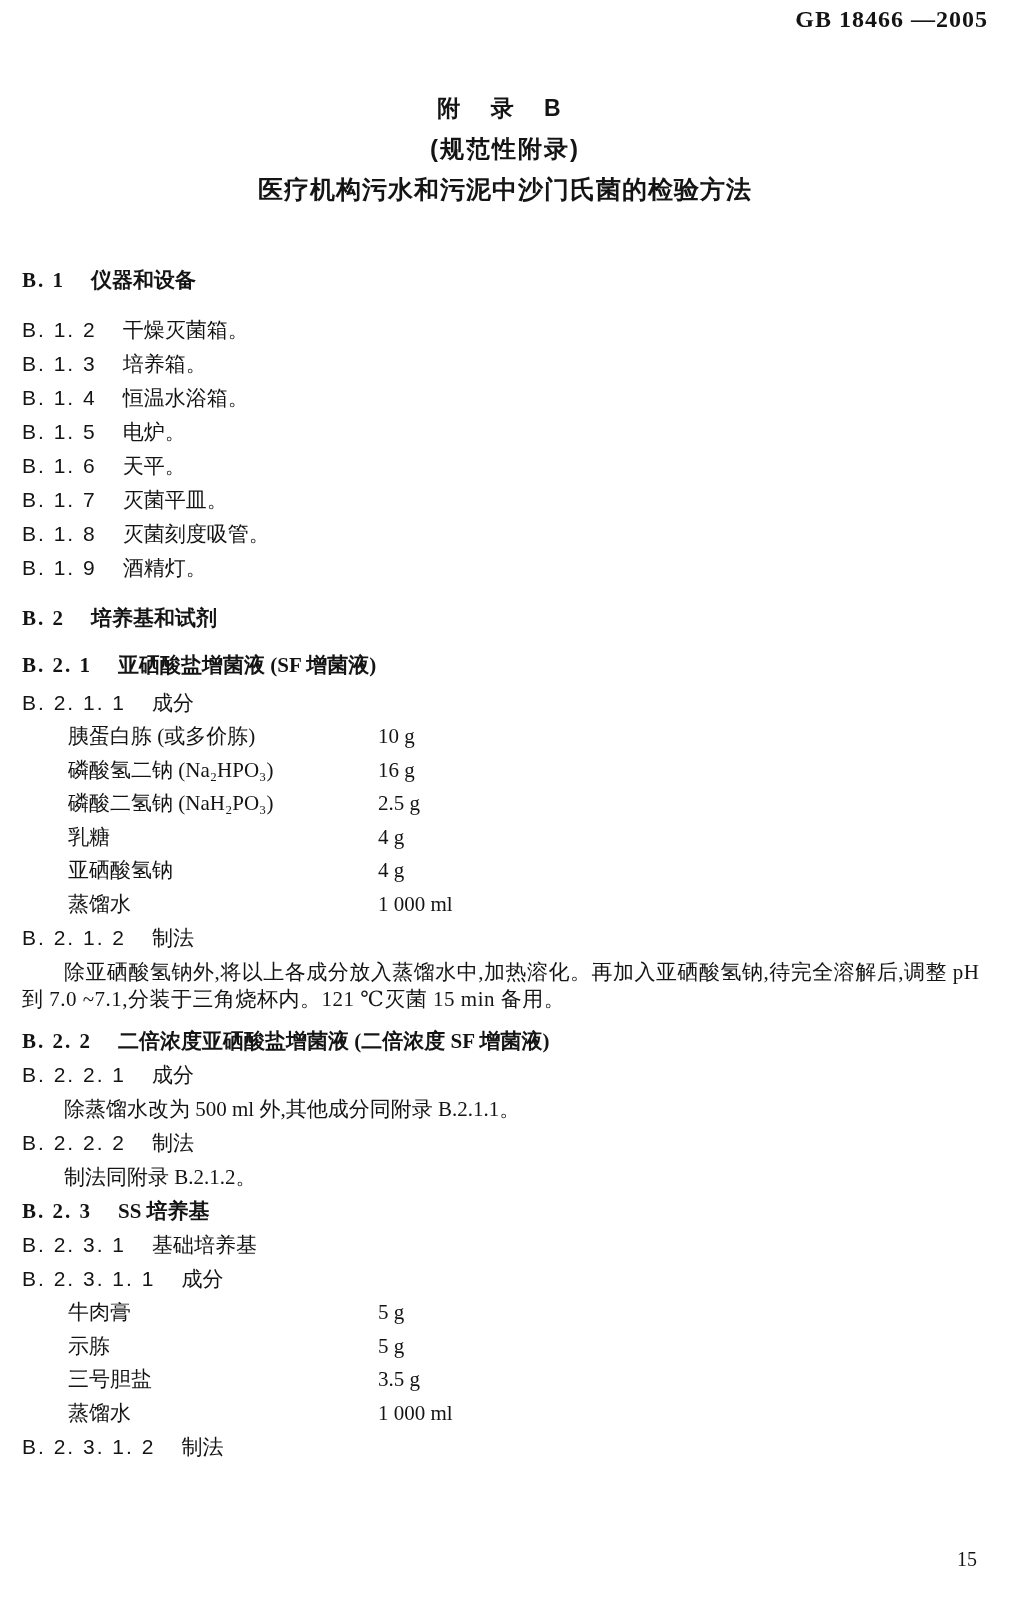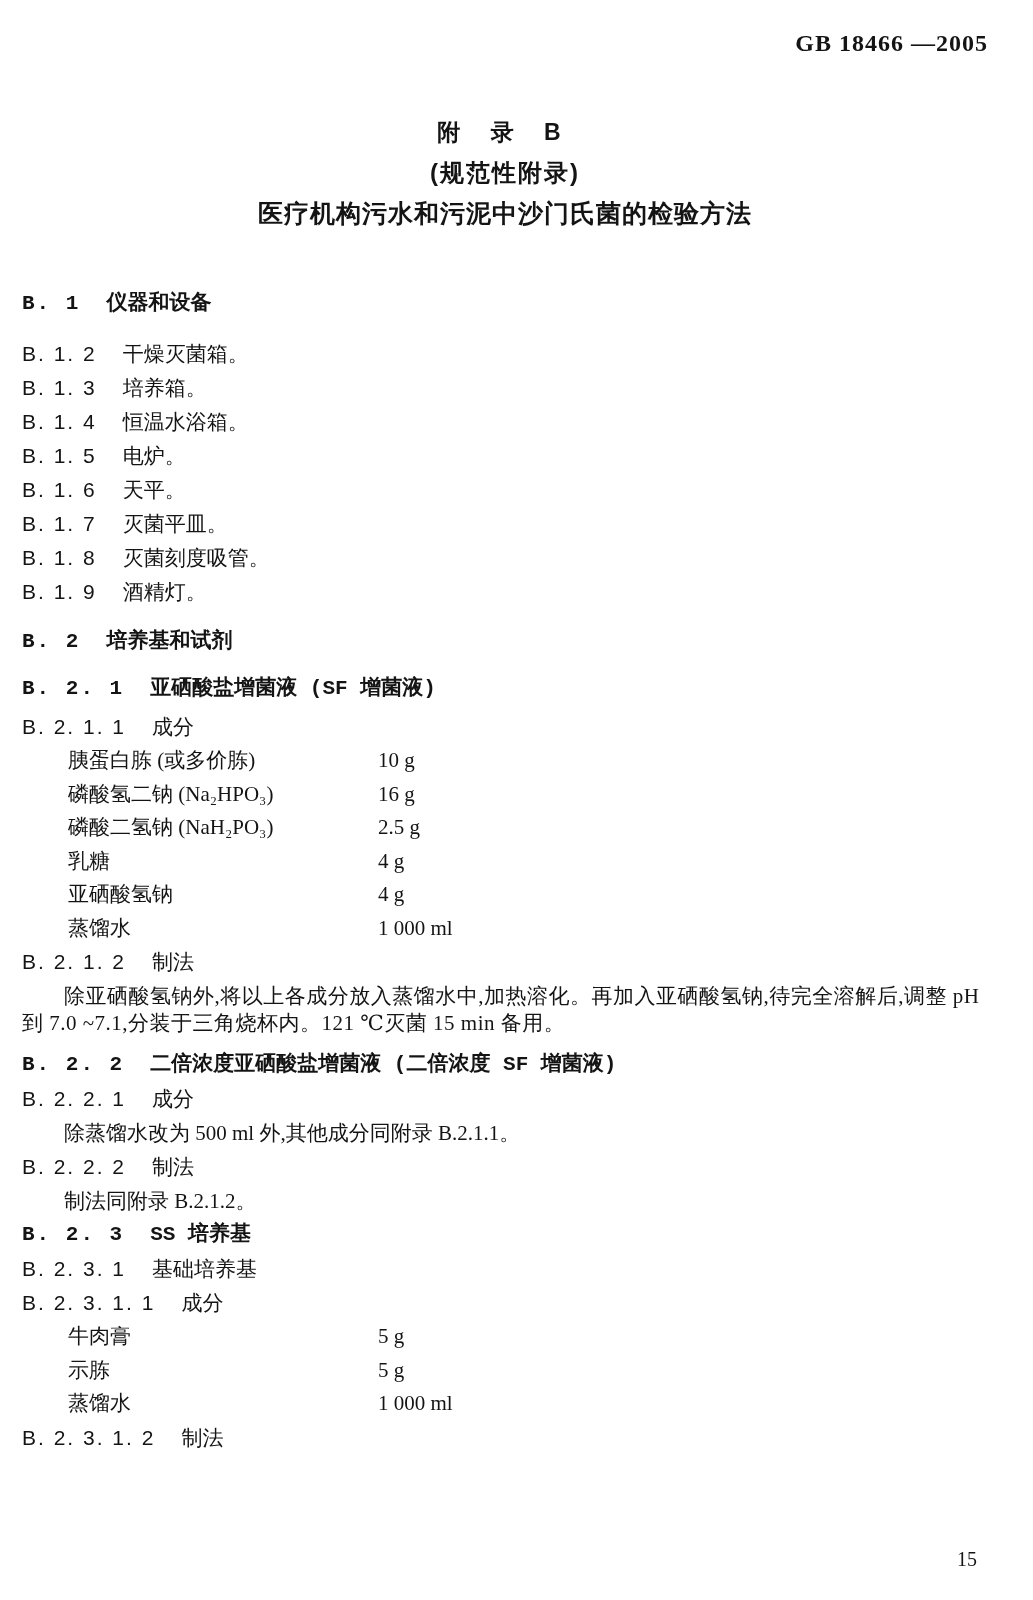--- a/index.html
+++ b/index.html
@@ -8,21 +8,21 @@
     width:1033px; height:1600px;
     background:#ffffff;
     color:#141414;
     font-family:"Liberation Serif","DejaVu Serif",serif;
     font-size:21px;
     overflow:hidden;
   }
   .content { padding:0 45px 0 22px; }
 
   .doc-header {
-    padding-top:30px;
+    padding-top:6px;
     text-align:right;
     font-family:"Liberation Serif","DejaVu Serif",serif;
     font-weight:bold;
     font-size:24px;
     letter-spacing:1px;
   }
 
   .title-block { text-align:center; margin-top:60px; }
   .appendix-label {
     font-family:"Liberation Sans","DejaVu Sans",sans-serif;
@@ -31,21 +31,21 @@
   .appendix-note {
     font-family:"Liberation Sans","DejaVu Sans",sans-serif;
     font-weight:bold; font-size:24px; margin-top:9px; letter-spacing:2px;
   }
   .appendix-title {
     font-family:"Liberation Sans","DejaVu Sans",sans-serif;
     font-weight:bold; font-size:25px; margin-top:8px; letter-spacing:1px;
   }
 
   .sec-heading {
-    font-family:Liberation Mono, monospace;
+    font-family:Liberation Serif, serif;
     font-weight:bold; font-size:21px; line-height:34px;
     white-space:nowrap;
   }
   .sec-heading .num { margin-right:26px; letter-spacing:2px; }
 
   .item { line-height:34px; white-space:nowrap; }
   .item .num {
     font-family:"Liberation Sans","DejaVu Sans",sans-serif;
     margin-right:26px; letter-spacing:2px;
   }
@@ -189,20 +189,24 @@
 
     <div class="ing-row">
       <span class="ing-name">牛肉膏</span>
         <span class="ing-amt">5 g</span>
     </div>
     <div class="ing-row">
       <span class="ing-name">示胨</span>
         <span class="ing-amt">5 g</span>
     </div>
     <div class="ing-row">
+      <span class="ing-name">三号胆盐</span>
+        <span class="ing-amt">3.5 g</span>
+    </div>
+    <div class="ing-row">
       <span class="ing-name">蒸馏水</span>
         <span class="ing-amt">1 000 ml</span>
     </div>
 
     <div class="item">
       <span class="num">B. 2. 3. 1. 2</span><span>制法</span>
     </div>
 
   </div>
 

